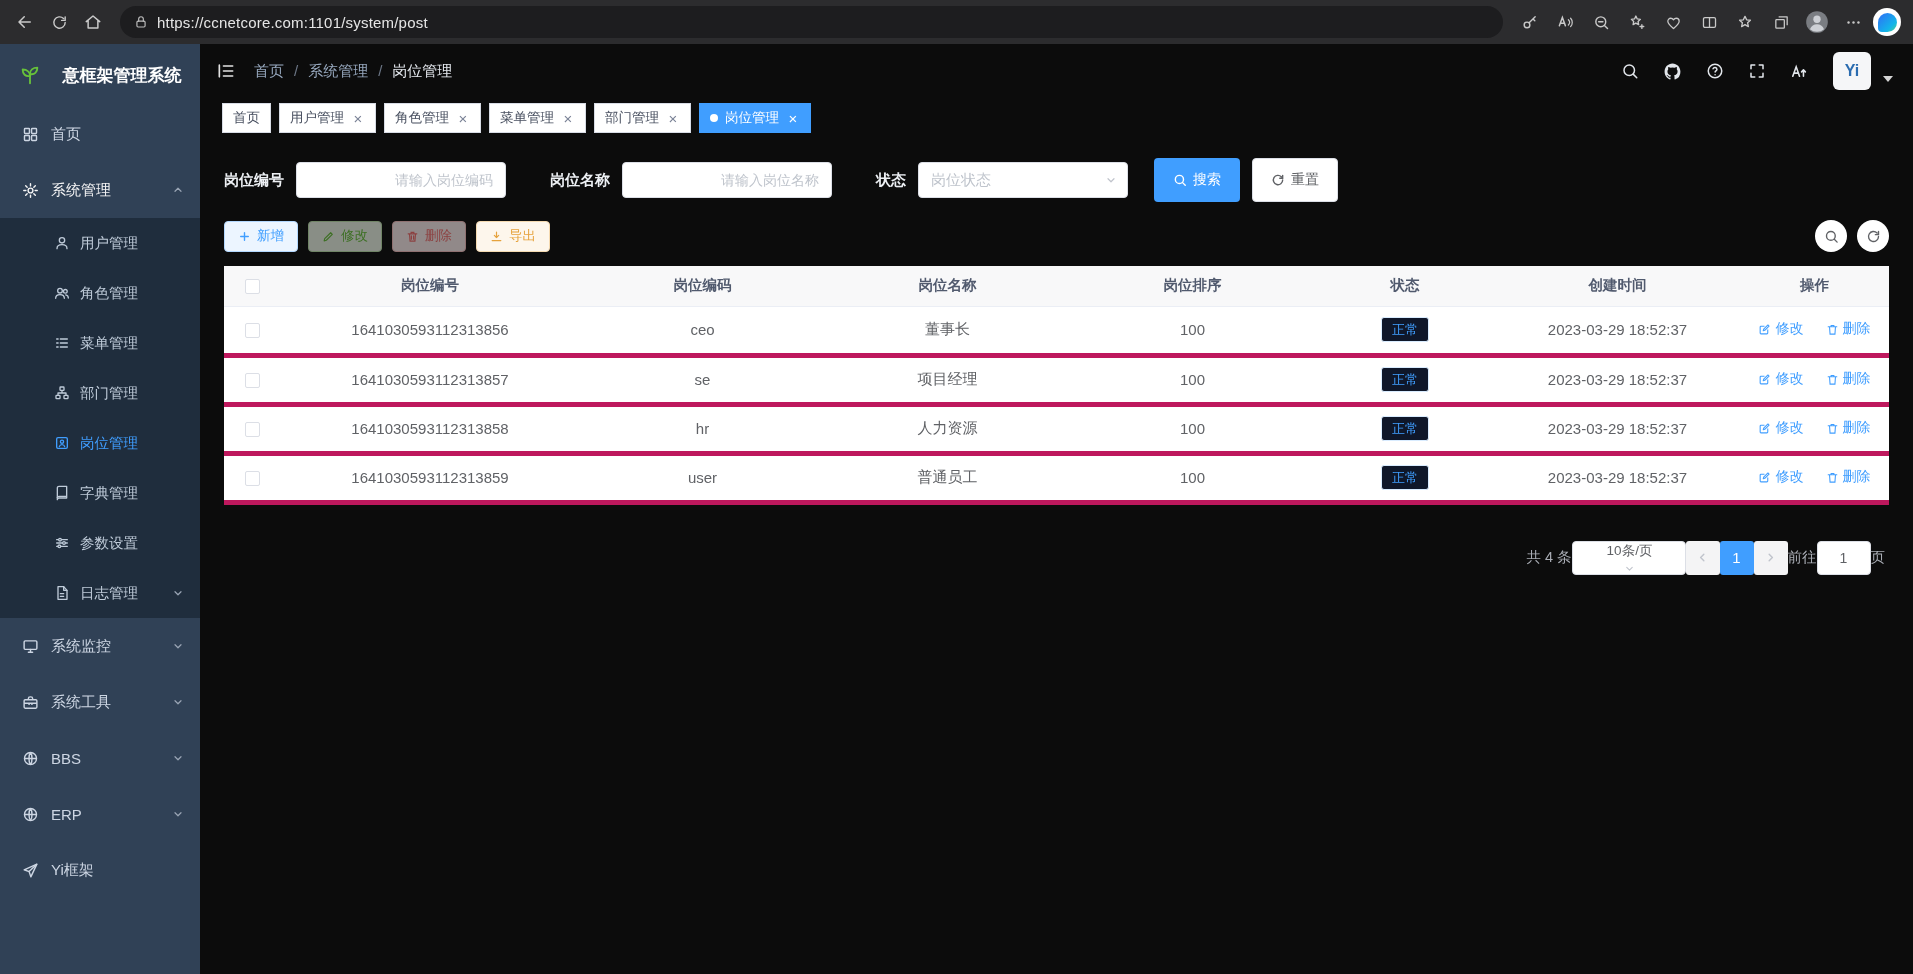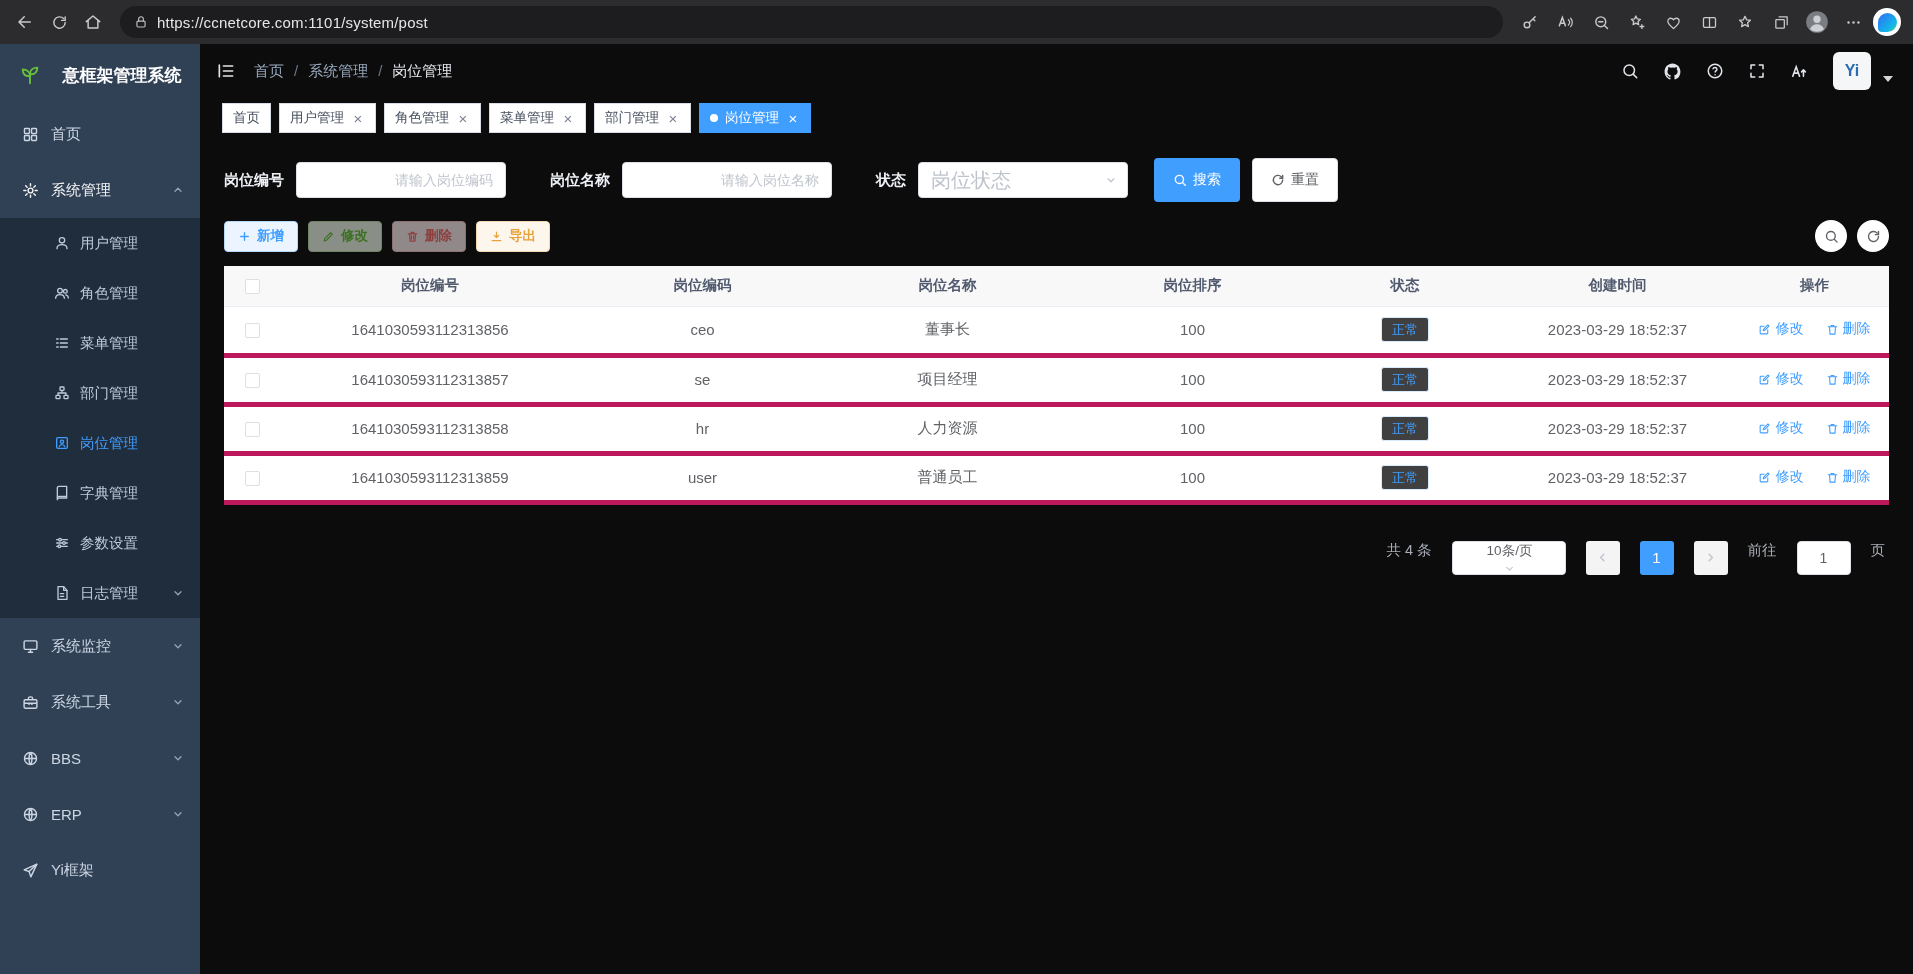--- a/index.html
+++ b/index.html
@@ -58,46 +58,46 @@
   
   .content { flex:1; padding:12px 24px 0; min-width:0; }
 
   
   .filter-row { display:flex; align-items:center; margin:8px 0 18px; }
   .filter-group { display:flex; align-items:center; margin-right:44px; }
   .filter-group label { color:#edf0f4; font-weight:bold; font-size:15px; margin-right:12px; white-space:nowrap; }
   .el-input { width:210px; height:36px; background:#fff; border:1px solid #dcdfe6; border-radius:4px; padding:0 12px; font-size:14px; color:#606266; outline:none; font-family:inherit;text-align:right; }
   .el-input::placeholder { color:#bfc4cc; }
   .select { width:210px; height:36px; background:#fff; border:1px solid #dcdfe6; border-radius:4px; padding:0 10px 0 12px; display:flex; align-items:center; justify-content:space-between; cursor:pointer; }
-  .select .ph { color:#bfc4cc; font-size:20px; }
+  .select .ph { color:#bfc4cc; font-size:15px; }
   .btn { height:44px; border-radius:4px; border:1px solid transparent; font-size:14px; display:inline-flex; align-items:center; gap:6px; padding:0 18px; cursor:pointer; font-family:inherit; }
   .btn.primary { background:#409eff; color:#fff; margin-left:26px; }
   .btn.default { background:#fff; border-color:#dcdfe6; color:#606266; margin-left:12px; }
 
   
   .toolbar-row { display:flex; align-items:center; margin-bottom:14px; }
-  .tb-btn { height:31px; padding:0 13px; border-radius:4px; font-size:13.5px; display:inline-flex; align-items:center; gap:6px; border:1px solid; margin-right:10px; cursor:pointer; font-family:inherit;font-weight:bold; }
+  .tb-btn { height:31px; padding:0 13px; border-radius:4px; font-size:13.5px; display:inline-flex; align-items:center; gap:6px; border:1px solid; margin-right:10px; cursor:pointer; font-family:inherit; }
   .tb-btn.add { color:#409eff; background:#ecf5ff; border-color:#b3d8ff; }
   .tb-btn.edit { color:#67c23a; background:#f0f9eb; border-color:#c2e7b0; }
   .tb-btn.del { color:#f56c6c; background:#fef0f0; border-color:#fbc4c4; }
   .tb-btn.export { color:#e6a23c; background:#fdf6ec; border-color:#f5dab1; }
   .tb-btn.disabled { opacity:.55; cursor:not-allowed; }
   .toolbar-right { margin-left:auto; display:flex; gap:10px; }
   .circle-btn { width:32px; height:32px; border-radius:50%; background:#fff; color:#606266; display:flex; align-items:center; justify-content:center; cursor:pointer; }
 
   
   table { width:100%; border-collapse:collapse; background:#fff; table-layout:fixed; }
   thead th { background:#f8f8f9; color:#515a6e; font-size:14.5px; font-weight:bold; height:40px; border-bottom:1px solid #ebeef5; text-align:center; }
   tbody td { height:49px; color:#606266; font-size:15px; text-align:center; border-bottom:5px solid #be185d; white-space:nowrap; overflow:hidden; }
   .checkbox { display:inline-block; width:15px; height:15px; border:1px solid #dcdfe6; border-radius:2px; background:#fff; vertical-align:middle; cursor:pointer; }
-  .status-tag { display:inline-block; padding:2px 10px; background:#404040; border:1px solid #d9ecff; color:#409eff; border-radius:3px; font-size:13px; line-height:19px; }
+  .status-tag { display:inline-block; padding:2px 10px; background:#0f172a; border:1px solid #d9ecff; color:#409eff; border-radius:3px; font-size:13px; line-height:19px; }
   .row-link { color:#409eff; font-size:14px; display:inline-flex; align-items:center; gap:4px; margin:0 9px; cursor:pointer; text-decoration:none; }
 
   
-  .pagination { display:flex; justify-content:flex-end; gap:20px; margin-top:36px; color:#a9adb5; font-size:14.5px; padding-right:4px; }
+  .pagination { display:flex; align-items:center; justify-content:flex-end; gap:0; margin-top:36px; color:#a9adb5; font-size:14.5px; padding-right:4px; }
   .pg-select { width:114px; height:34px; background:#fff; border:1px solid #dcdfe6; border-radius:4px; display:flex; align-items:center; justify-content:space-between; padding:0 8px 0 10px; color:#606266; font-size:13.5px; cursor:pointer;flex-direction:column; }
   .pg-btn { width:34px; height:34px; background:#f4f4f5; border-radius:3px; display:flex; align-items:center; justify-content:center; color:#c0c4cc; cursor:pointer; }
   .pg-num { width:34px; height:34px; background:#409eff; color:#fff; border-radius:3px; display:flex; align-items:center; justify-content:center; font-size:15px; cursor:pointer; }
   .goto-input { width:54px; height:34px; background:#fff; border:1px solid #dcdfe6; border-radius:4px; text-align:center; font-size:14px; color:#606266; outline:none; font-family:inherit; }
 </style>
 </head>
 <body>
 
 <div class="browser-bar">
   <span class="nav-icon">

